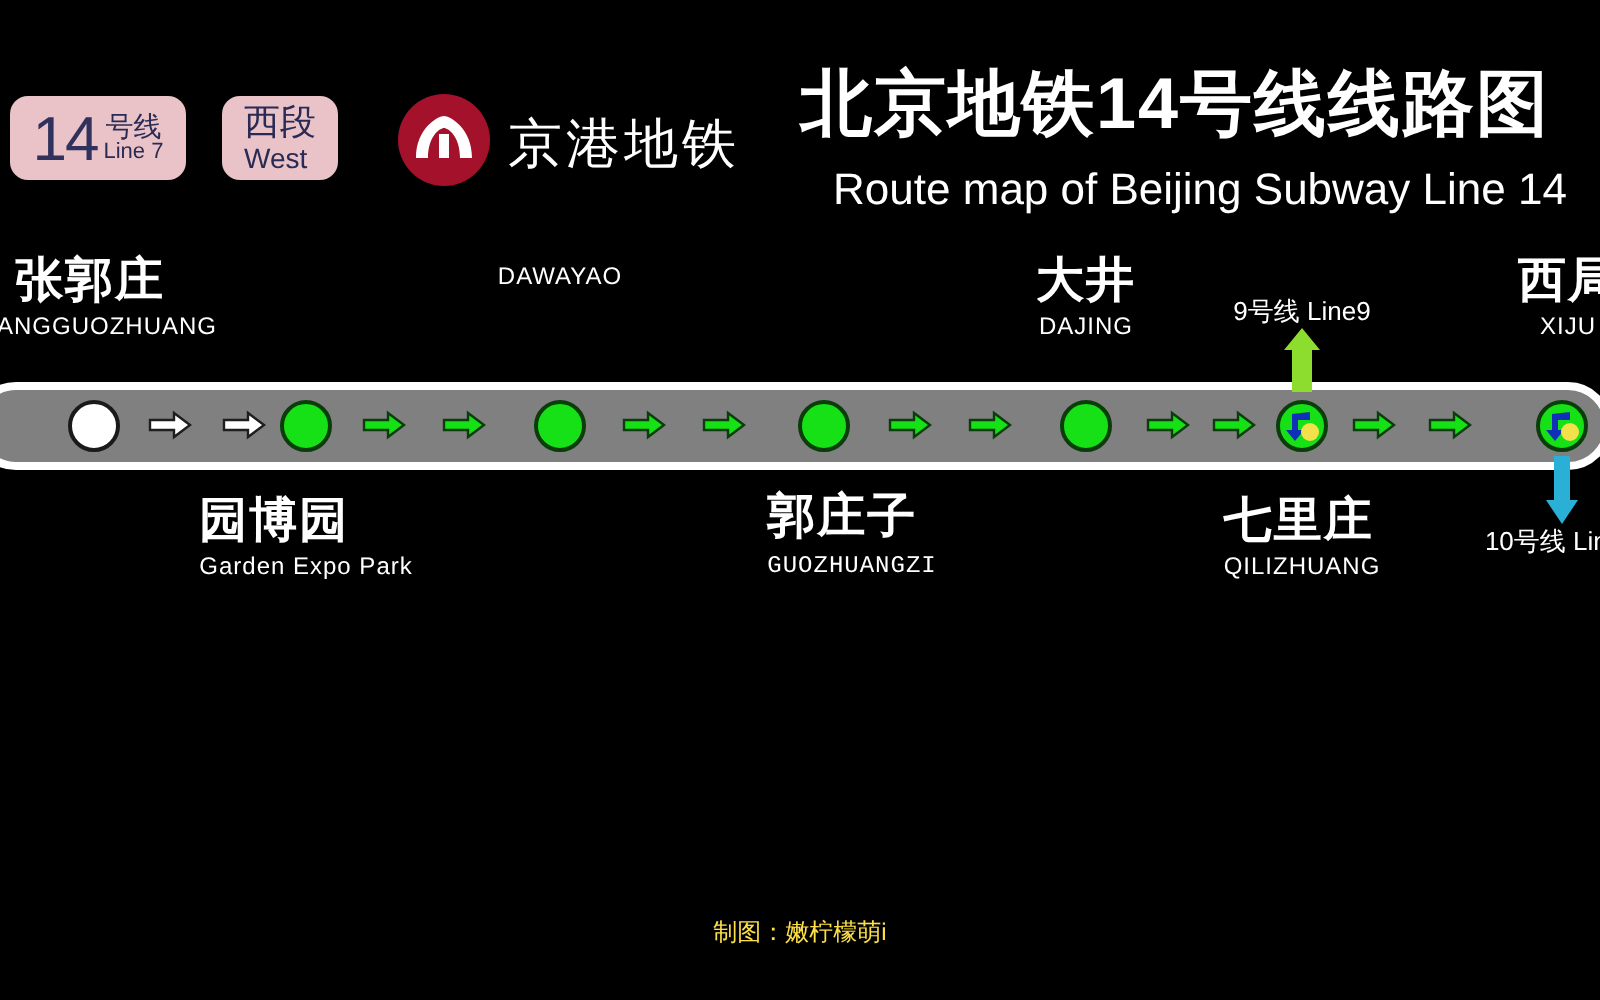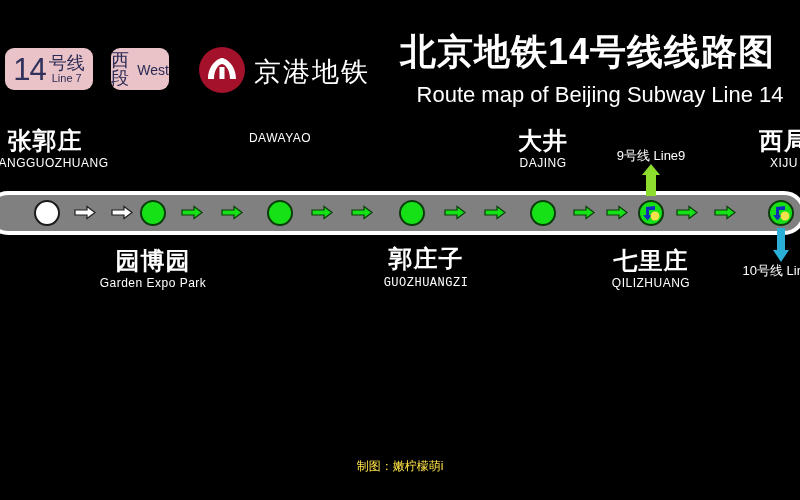--- a/index.html
+++ b/index.html
@@ -20,25 +20,25 @@
     display:flex; align-items:center; justify-content:center;
     color:#2a2b55;
     line-height:1;
   }
   #badge-line14 { left:5px; top:48px; width:88px; height:42px; padding:0 2px; }
   #badge-line14 .num {
     font-size:31px; font-weight:400; letter-spacing:-1px;
     color:#30315c; padding-right:3px;
   }
   #badge-line14 .txtcol { display:flex; flex-direction:column; align-items:center; }
-  #badge-line14 .cn { font-size:18px; letter-spacing:0px; }
+  #badge-line14 .cn { font-size:14px; letter-spacing:0px; }
   #badge-line14 .en { font-size:11px; margin-top:1px; }
 
   #badge-west { left:111px; top:48px; width:58px; height:42px; }
-  #badge-west .inner { display:flex; align-items:center; }
+  #badge-west .inner { display:flex; flex-direction:column; align-items:flex-start; }
   #badge-west .cn { font-size:18px; }
   #badge-west .en { font-size:14px; margin-top:2px; }
 
   
   #mtr-logo {
     position:absolute; left:199px; top:47px;
     width:46px; height:46px; border-radius:50%;
     background:#a3112b;
     display:flex; align-items:center; justify-content:center;
   }
@@ -82,21 +82,21 @@
   }
   .branch-down {
     position:absolute; width:16px; height:34px;
   }
   .branch-label {
     position:absolute; font-size:13px; color:#fff; white-space:nowrap;
   }
 
   
   .label-above { position:absolute; text-align:center; white-space:nowrap; }
-  .label-below { position:absolute; text-align:center; white-space:nowrap; }
+  .label-below { position:absolute; white-space:nowrap; }
   .label-cn { font-size:24px; font-weight:bold; letter-spacing:1px; line-height:1.05; }
   .label-en { font-size:12px; letter-spacing:0.5px; margin-top:3px; }
 
   
   #credit {
     position:absolute; left:0; top:458px; width:800px;
     text-align:center; font-size:12px; color:#fde047;
   }
 </style>
 </head>

